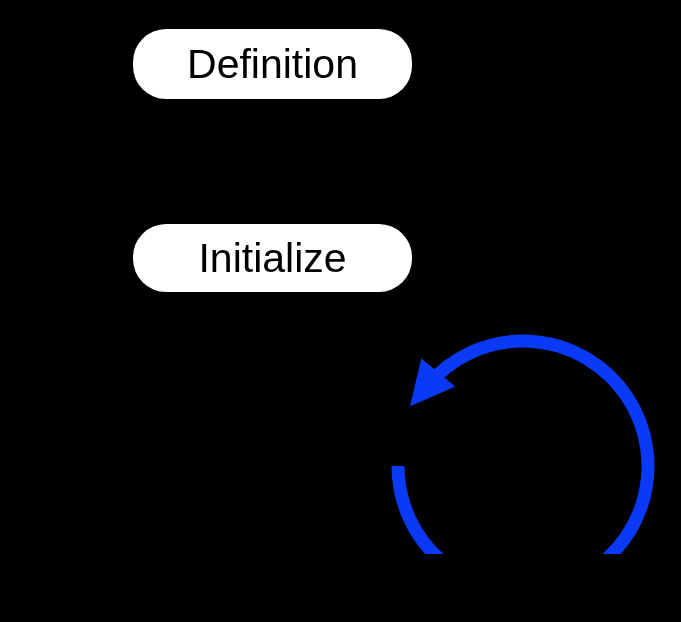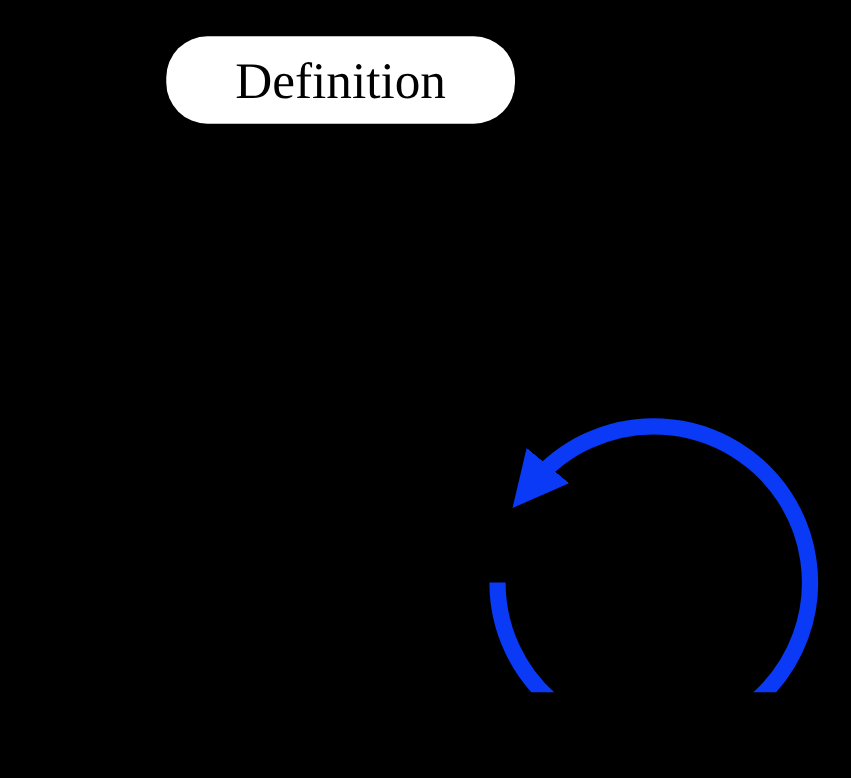--- a/index.html
+++ b/index.html
@@ -12,21 +12,20 @@
   html, body {
     background: var(--background);
     font-family: "Liberation Sans", sans-serif;
   }
   .canvas {
     position: relative;
     width: 681px;
     height: 554px;
     background: var(--background);
     overflow: hidden;
-    font-family: Liberation Serif, serif;
   }
   .node {
     position: absolute;
     background: var(--node-fill);
     color: var(--text-color);
     display: flex;
     align-items: center;
     justify-content: center;
     font-size: 41px;
     line-height: 1;
@@ -78,15 +77,18 @@
         <path class="arrowhead" d="M 0 0 L 10 5 L 0 10 Z"></path>
       </marker>
     </defs>
     <path class="loop-path" d="M 398 466 A 125 125 0 1 0 427 386" marker-end="url(#arrow)"></path>
   </svg>
 
   <div class="node node-definition">
     <span>Definition</span>
   </div>
 
+  <div class="node node-initialize">
+    <span>Initialize</span>
+  </div>
 
 
 </div>
 
 </body></html>

